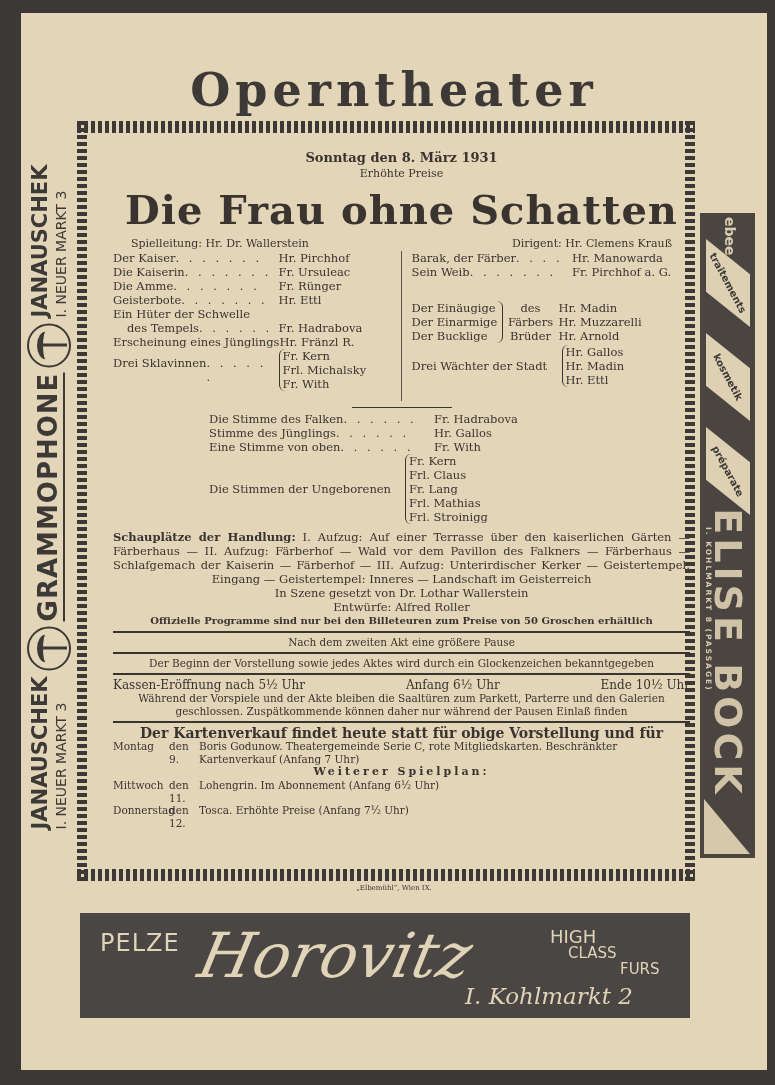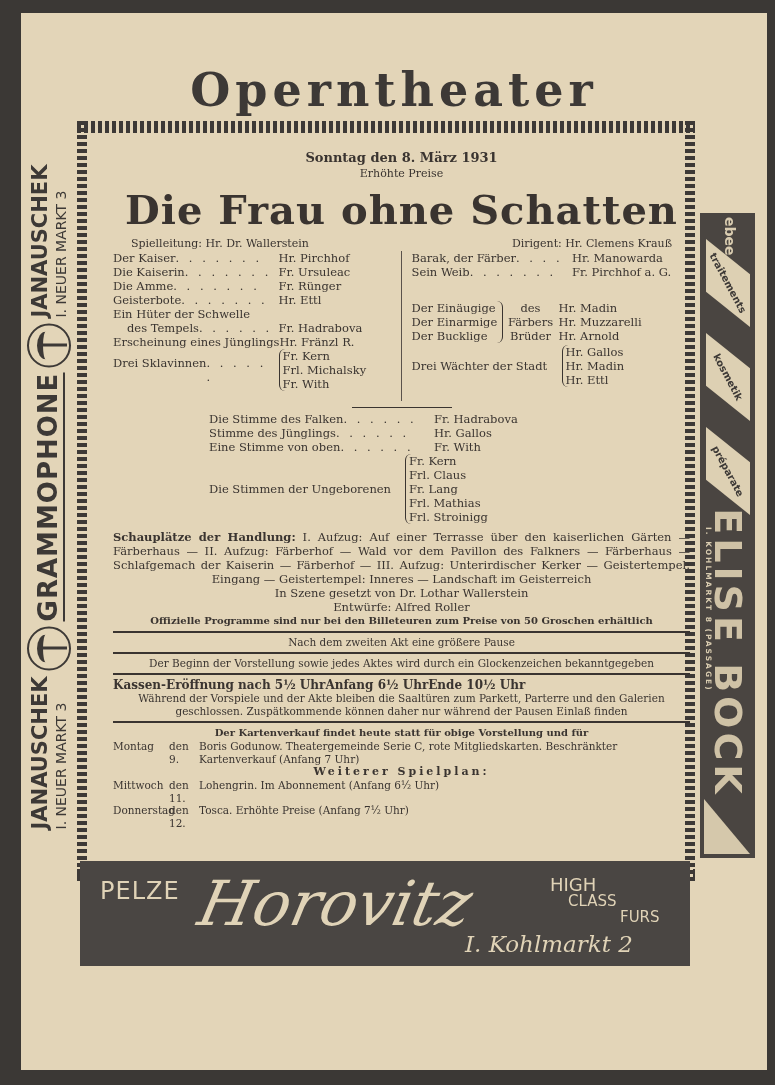--- a/index.html
+++ b/index.html
@@ -44,23 +44,23 @@
   .brace-names { border-left: 1px solid #3a3430; border-radius: 6px 0 0 6px; padding-left: 3px; }
   .brace-names div { height: 14px; }
   .rule-short { width: 100px; height: 1px; background: #3a3430; margin: 6px auto 4px; }
   .voices { width: 320px; margin-left: 96px; }
   .voices .actor { min-width: 95px; }
   .scenes { margin-top: 6px; text-align: justify; text-align-last: center; font-size: 11.5px; line-height: 14px; }
   .scenes b { font-weight: bold; }
   .small-center { text-align: center; font-size: 11.5px; }
   .bold-center { text-align: center; font-weight: bold; font-size: 10px; }
   .hr { height: 2px; background: #3a3430; margin: 3px 0; }
-  .times { display: flex; justify-content: flex-start; font-weight: bold; font-size: 12px; margin-top: 3px; }
+  .times { display: flex; justify-content: space-between; font-weight: normal; font-size: 12px; margin-top: 3px; }
   .note { text-align: center; font-size: 10.5px; line-height: 13px; }
-  .sched-head { text-align: center; font-weight: bold; font-size: 10px; margin-top: 3px; }
+  .sched-head { text-align: center; font-weight: bold; font-size: 14px; margin-top: 3px; }
   .sched { font-size: 10.5px; line-height: 12.5px; }
   .sched .srow { display: flex; }
   .sched .day { width: 56px; flex: 0 0 56px; }
   .sched .den { width: 30px; flex: 0 0 30px; }
   .sched .txt { flex: 1; }
   .spielplan { text-align: center; font-weight: bold; letter-spacing: 3px; font-size: 11px; }
   .printer { position: absolute; left: 0; right: 0; top: 871px; text-align: center; font-size: 7px; }
   
   .left-ad {
     position: absolute; left: 22px; top: 165px; width: 54px; height: 665px;
@@ -333,21 +333,21 @@
       <div class="srow">
           <span class="day">Donnerstag</span>
           <span class="den">den 12.</span>
           <span class="txt">Tosca. Erhöhte Preise (Anfang 7½ Uhr)</span>
         </div>
     </div>
   </div>
 
   <div class="printer">„Elbemühl“, Wien IX.</div>
 
-  <div class="bottom-ad" style="left:59px; top:848px;">
+  <div class="bottom-ad" style="left:59px; top:900px;">
     <div class="pelze">PELZE</div>
     <div class="horovitz">Horovitz</div>
     <div class="hcf">
       <div class="l1">HIGH</div>
       <div class="l2">CLASS</div>
       <div class="l3">FURS</div>
     </div>
     <div class="kohl">I. Kohlmarkt 2</div>
   </div>
 

